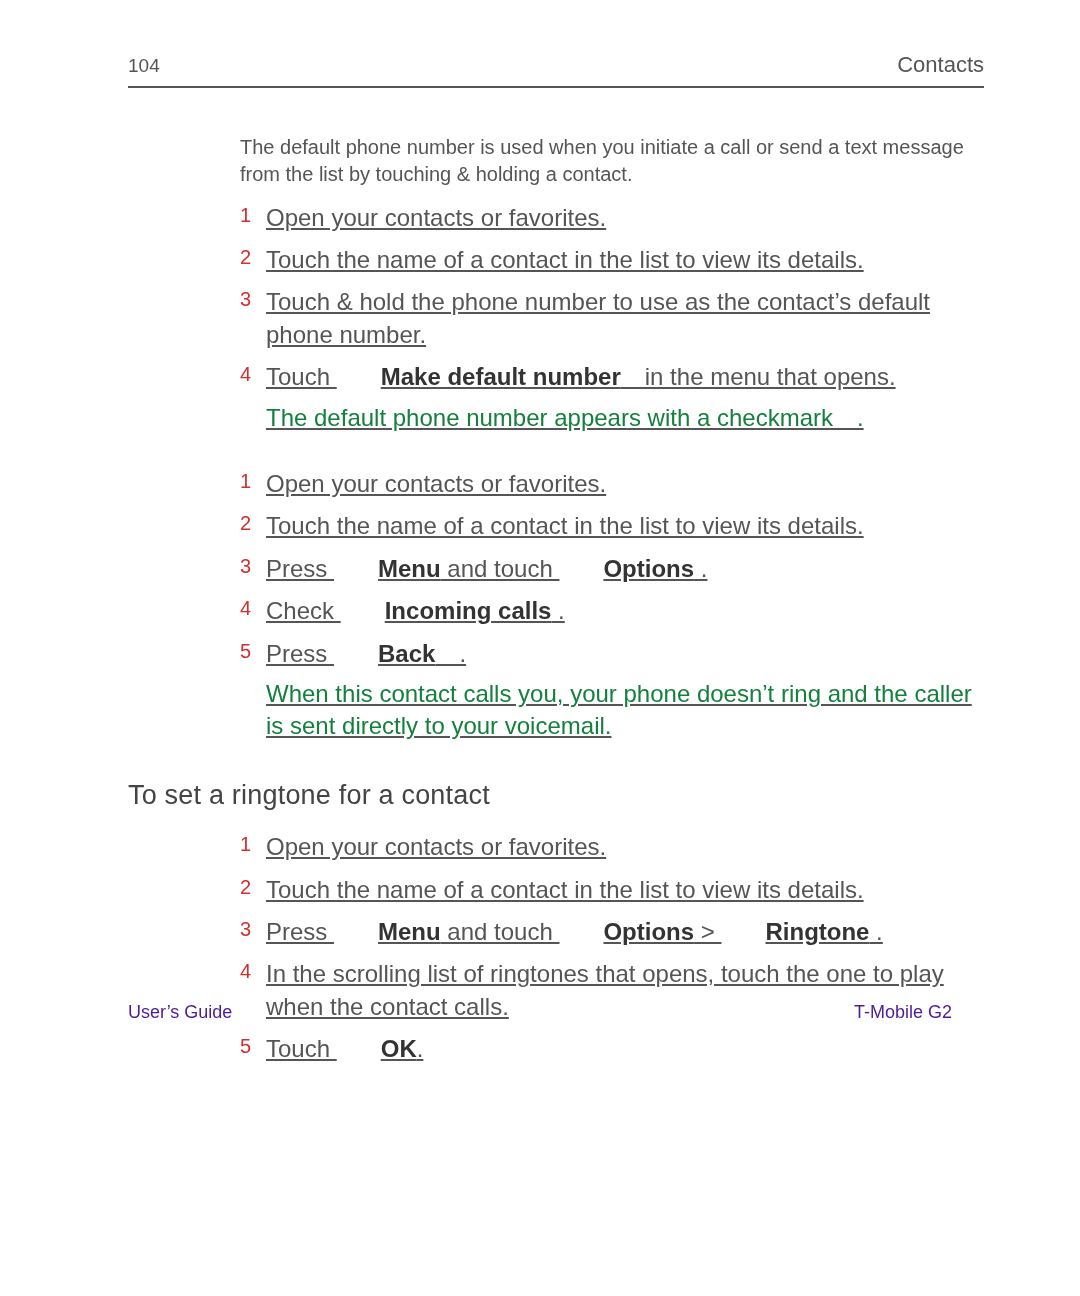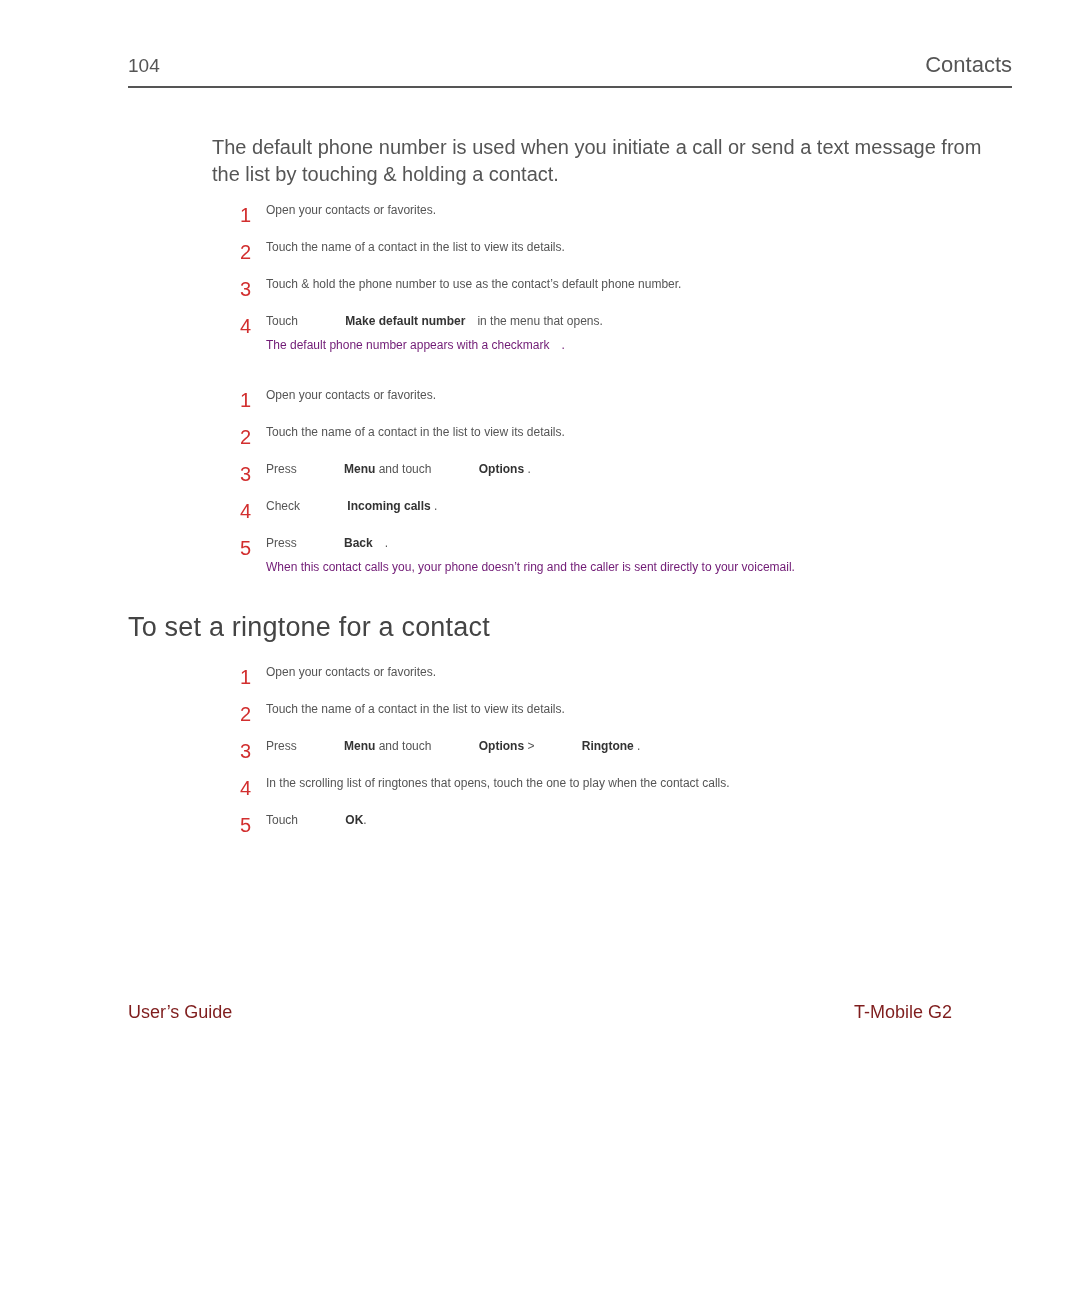--- a/index.html
+++ b/index.html
@@ -12,21 +12,21 @@
     color: #444444;
     font-size: 20px;
     line-height: 1.35;
     -webkit-font-smoothing: antialiased;
   }
   .page {
     position: relative;
     width: 1080px;
     height: 1068px;
     box-sizing: border-box;
-    padding: 50px 68px 0 128px;
+    padding: 50px 96px 0 128px;
   }
   .header-row {
     display: flex;
     justify-content: space-between;
     align-items: baseline;
     border-bottom: 2px solid #555555;
     padding-bottom: 6px;
     margin-bottom: 46px;
   }
   .page-num {
@@ -38,31 +38,31 @@
     color: #555555;
   }
   .footer-row {
     position: absolute;
     bottom: 44px;
     left: 128px;
     right: 128px;
     display: flex;
     justify-content: space-between;
     font-size: 18px;
-    color: #7f1d1d;
+    color: #4c1d95;
   }
   h2.topic {
     font-weight: 400;
     font-size: 27px;
     color: #444444;
     margin: 0 0 18px 0;
     letter-spacing: 0.2px;
   }
   .intro {
-    margin: 0 0 14px 84px;
+    margin: 0 0 14px 112px;
     font-size: 20px;
     color: #555555;
   }
   ol.steps {
     list-style: none;
     margin: 0 0 34px 112px;
     padding: 0;
   }
   ol.steps > li {
     display: flex;
@@ -71,25 +71,26 @@
   }
   ol.steps .num {
     flex: 0 0 26px;
     color: #d22f2f;
     font-size: 20px;
     line-height: 1.35;
   }
   ol.steps .txt {
     flex: 1 1 auto;
     color: #555555;
-    font-size: 12px;
+    font-size: 24px;
+    text-decoration: underline;
   }
   .after {
     margin-top: 8px;
-    color: #701a75;
+    color: #15803d;
   }
   .b {
     font-weight: 700;
     color: #333333;
     margin-left: 44px;
   }
   .section-block { margin-bottom: 30px; }
 </style>
 </head>
 <body>

